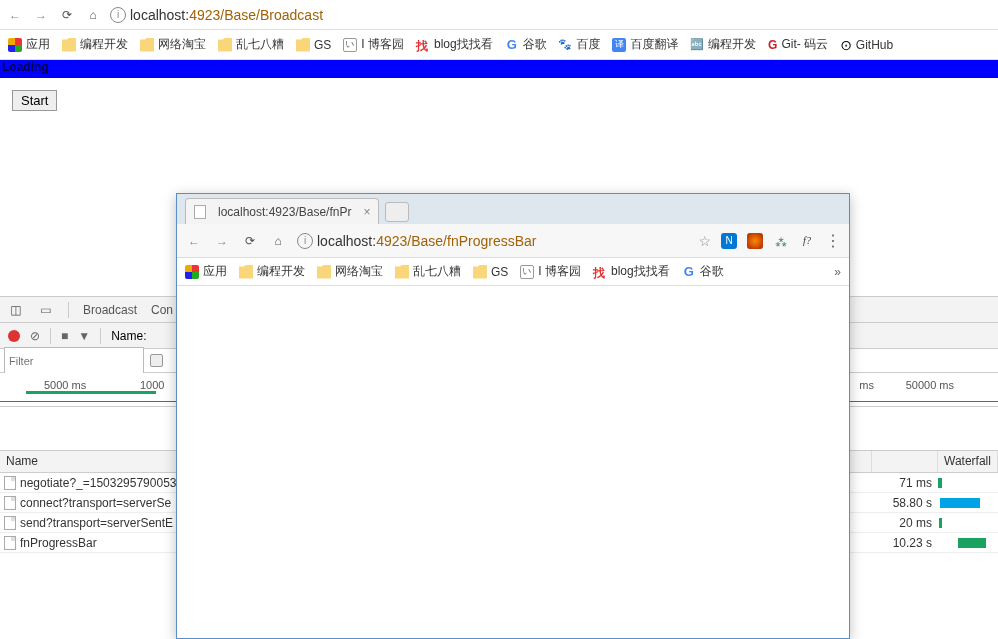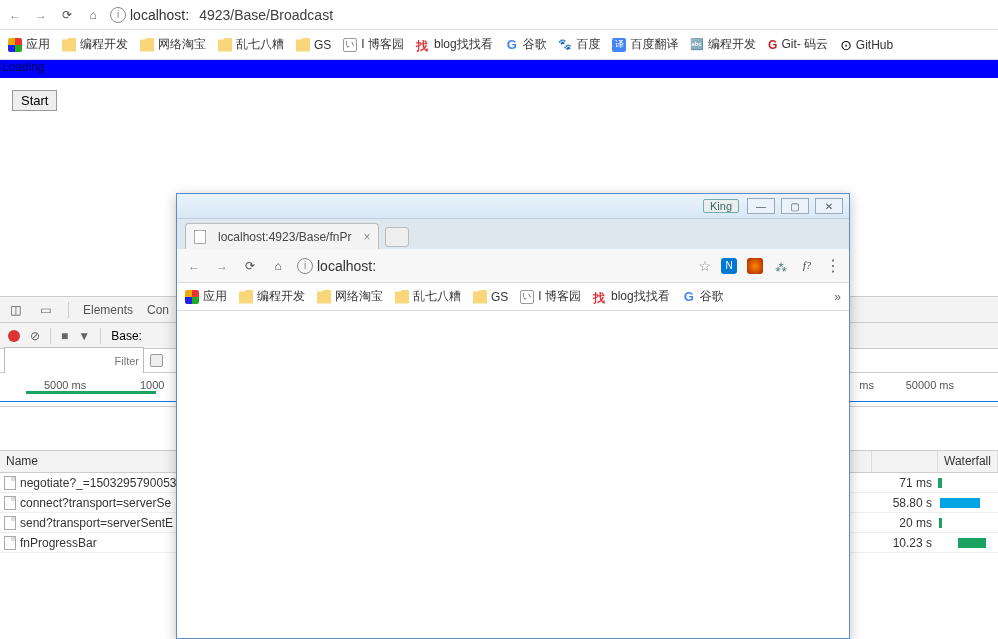--- a/index.html
+++ b/index.html
@@ -5,47 +5,47 @@
 * { box-sizing: border-box; margin: 0; padding: 0; font-family: Arial, "Microsoft YaHei", sans-serif; }
 body { width: 998px; height: 639px; background: #fff; overflow: hidden; position: relative; font-size: 12px; }
 
 
 .nav-bar { height: 30px; display: flex; align-items: center; padding: 0 6px; gap: 8px; border-bottom: 1px solid #ddd; background:#fff; }
 .nav-btn { width: 18px; height: 18px; display: flex; align-items: center; justify-content: center; color: #888; cursor: pointer; }
 .nav-btn.active { color: #555; }
 .addr { flex: 1; display: flex; align-items: center; height: 24px; }
 .addr .info-icon { width: 16px; height: 16px; border: 1px solid #888; border-radius: 50%; display:flex; align-items:center; justify-content:center; font-size:10px; color:#888; margin-right:4px;}
 .addr .host { color:#333; font-size:14px; }
-.addr .path { color:#404040; font-size:14px;margin-left:10px; }
+.addr .path { color:#a16207; font-size:14px; }
 
 .bookmarks { height: 30px; display:flex; align-items:center; gap:12px; padding: 0 8px; border-bottom:1px solid #ddd; background:#fff; }
 .bm { display:flex; align-items:center; gap:4px; color:#333; font-size:12px; white-space:nowrap; }
 .fav { width:14px; height:14px; display:inline-block; }
 .fav.apps { background: conic-gradient(#e33 0 25%, #2a2 0 50%, #22e 0 75%, #ea0 0 100%); border-radius:2px; }
 .fav.folder { background:#f9d679; border-radius:1px; clip-path: polygon(0 2px,5px 2px,7px 0,14px 0,14px 14px,0 14px); }
 .fav.blue-i { background:#fff; border:1px solid #999; border-radius:2px; position:relative; }
 .fav.blue-i::after{content:"い"; font-size:9px; color:#555; position:absolute; left:1px; top:-1px;}
 .fav.trans { background:#4285f4; color:#fff; font-size:9px; display:flex;align-items:center;justify-content:center; border-radius:2px;}
 
 
 .page { position: relative; }
-.blue-bar { background:#0000ff; color:#000; height:18px; font-size:12px; padding-left:2px; }
+.blue-bar { background:#0000ff; color:#000; height:18px; font-size:12px; padding-left:2px;font-weight:bold; }
 .blue-bar span { color:rgba(0,0,0,0.7); }
 .start-btn { margin:12px; padding:2px 8px; background:#efefef; border:1px solid #999; font-size:13px; }
 
 
 .devtools { position:absolute; left:0; right:0; top:296px; bottom:0; background:#fff; border-top:1px solid #ccc; }
 .dt-tabs { height:26px; border-bottom:1px solid #ccc; display:flex; align-items:center; gap:14px; padding:0 8px; background:#f3f3f3; color:#555;}
 .dt-tabs .ic { width:16px; text-align:center; }
 .dt-toolbar { height:26px; border-bottom:1px solid #ccc; display:flex; align-items:center; gap:10px; padding:0 8px; background:#f3f3f3; }
 .rec-dot { width:12px;height:12px;border-radius:50%;background:#d33; }
 .dt-toolbar .ic { color:#666; }
 .funnel { color:#d33; }
 .filter-row { height:24px; border-bottom:1px solid #ccc; display:flex; align-items:center; padding:0 4px; gap:6px; }
-.filter-row input { width:140px; height:28px; border:1px solid #bbb; padding:0 4px; font-size:11px; color:#888;text-align:right; }
+.filter-row input { width:140px; height:28px; border:1px solid #bbb; padding:0 4px; font-size:11px; color:#888; }
 .checkbox { width:13px; height:13px; border:1px solid #999; background:#eee; border-radius:2px; }
 
 .timeline { height:34px; border-bottom:1px solid #ccc; position:relative; background:#fff; }
 .timeline .tick { position:absolute; top:6px; font-size:11px; color:#555; }
 .timeline .load-line { position:absolute; top:18px; height:3px; background:#1aa260; }
 .timeline .axis { position:absolute; left:0;right:0; top:28px; border-top:1px solid #1a73e8; }
 
 .net-header { height:22px; display:flex; border-bottom:1px solid #ccc; background:#f3f3f3; }
 .net-header .col { padding:3px 6px; border-right:1px solid #ddd; color:#333; font-size:12px; }
 .col-name { flex:1; }
@@ -156,31 +156,31 @@
 <div class="page">
   <div class="blue-bar"><span>Loading</span></div>
   <button class="start-btn">Start</button>
 </div>
 
 <div class="devtools">
   <div class="dt-tabs">
     <span class="ic">◫</span>
     <span class="ic">▭</span>
     <span style="border-left:1px solid #ccc;height:16px;"></span>
-    <span>Elements</span>
+    <span>Broadcast</span>
     <span>Con</span>
   </div>
   <div class="dt-toolbar">
     <span class="rec-dot"></span>
     <span class="ic">⊘</span>
     <span style="border-left:1px solid #ccc;height:16px;"></span>
     <span class="ic">■</span>
     <span class="ic funnel">▼</span>
     <span style="border-left:1px solid #ccc;height:16px;"></span>
-    <span>Base:</span>
+    <span>Name:</span>
   </div>
   <div class="filter-row">
     <input placeholder="Filter" style="">
     <span class="checkbox"></span>
   </div>
   <div class="timeline">
     <span class="tick" style="left:44px">5000 ms</span>
     <span class="tick" style="left:140px">1000</span>
     <span class="tick" style="right:124px">ms</span>
     <span class="tick" style="right:44px">50000 ms</span>
@@ -231,42 +231,37 @@
         </div>
         <div class="cell-time">10.23 s</div>
         <div class="cell-wf">
           <div class="wf-bar" style="background: rgb(26, 162, 96); left: 20px; width: 28px;"></div>
         </div>
       </div>
     </div>
 </div>
 
 <div class="popup">
-  <div class="popup-title">
-    <span class="win-badge">King</span>
-    <span class="win-ctrl">—</span>
-    <span class="win-ctrl">▢</span>
-    <span class="win-ctrl">✕</span>
-  </div>
   <div class="popup-tabs">
     <div class="tab">
       <span class="page-ico"></span>
       <span>localhost:4923/Base/fnPr</span>
       <span class="close">×</span>
     </div>
     <div class="newtab"></div>
   </div>
   <div class="popup-nav">
     <div class="nav-btn">←</div>
     <div class="nav-btn">→</div>
     <div class="nav-btn active">⟳</div>
     <div class="nav-btn active">⌂</div>
     <div class="addr" style="flex:1">
       <span class="info-icon">i</span>
       <span class="host">localhost:</span>
+        <span class="path">4923/Base/fnProgressBar</span>
     </div>
     <span class="star">☆</span>
     <span class="ext-ico" style="background:#0078d4;color:#fff">N</span>
     <span class="ext-ico" style="background:radial-gradient(#f80,#a20);"></span>
     <span class="ext-ico" style="color:#477">⁂</span>
     <span class="ext-ico" style="font-style:italic;font-family:serif;color:#333">f?</span>
     <span class="menu-dots">⋮</span>
   </div>
   <div class="popup-bm" id="popup-bm">
       <div class="bm">

